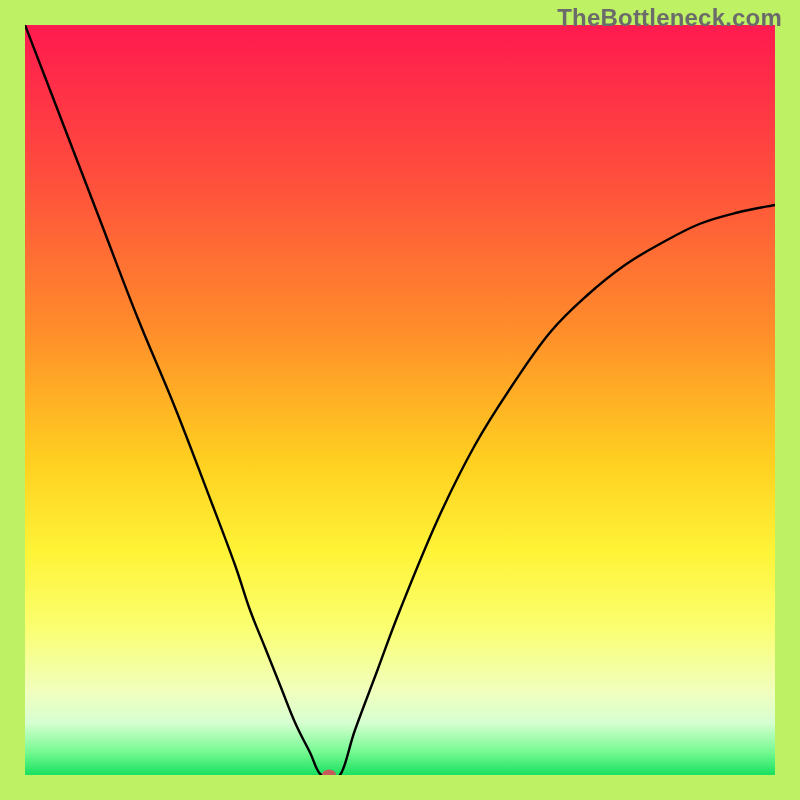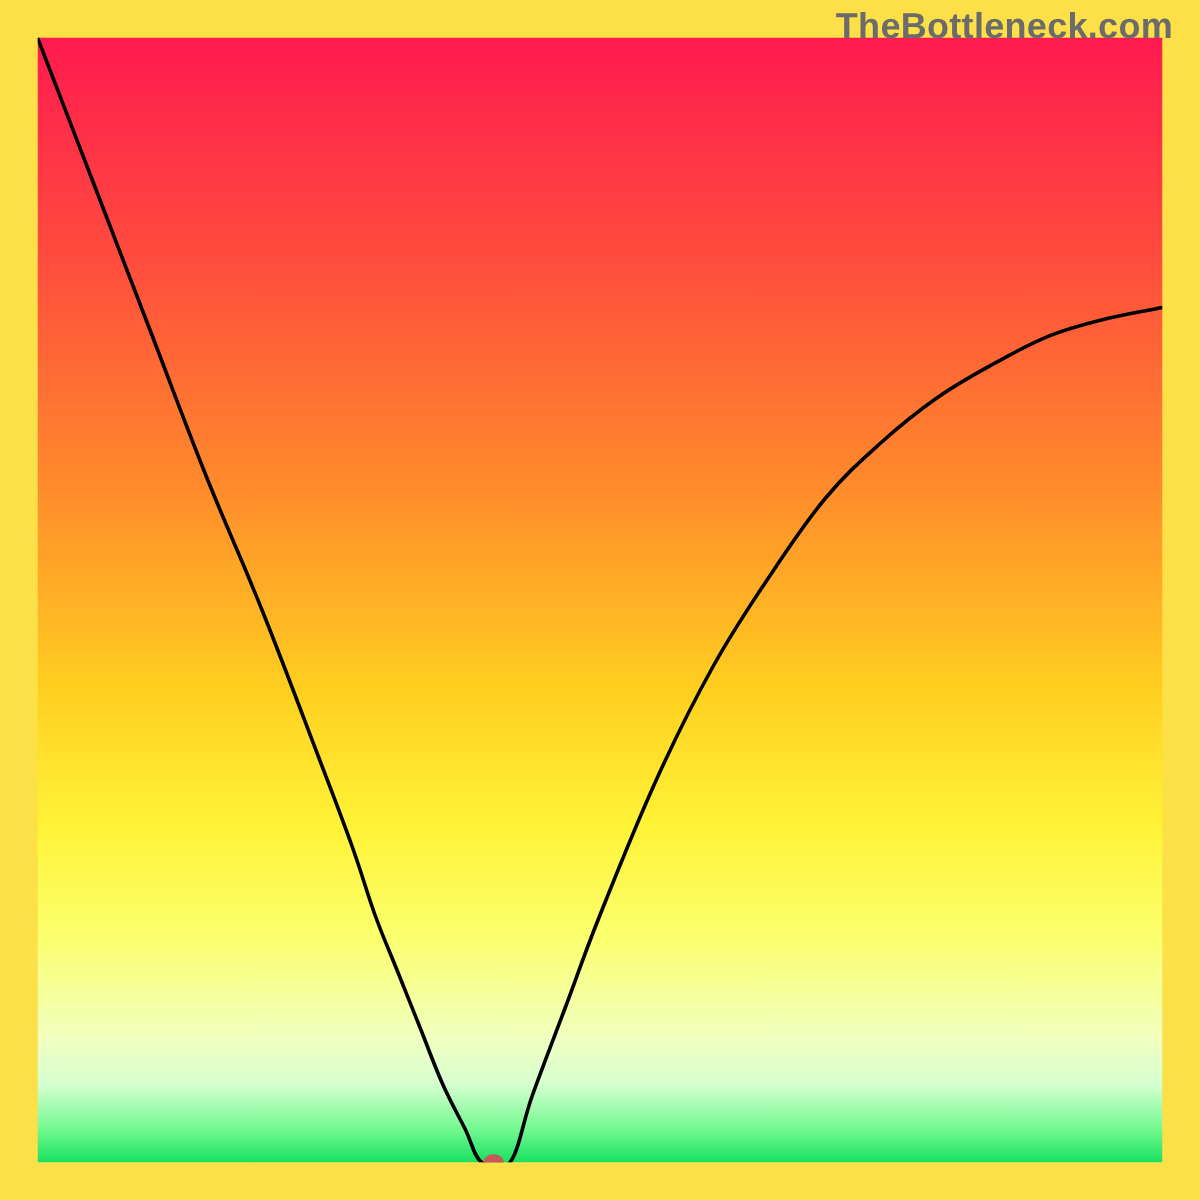--- a/index.html
+++ b/index.html
@@ -1,21 +1,21 @@
 <!DOCTYPE html>
 <html><head>
 <meta charset="utf-8">
 <style>
   * { margin: 0; padding: 0; box-sizing: border-box; }
   html, body { width: 800px; height: 800px; overflow: hidden; background: #000; }
   .frame {
     position: relative;
     width: 800px;
     height: 800px;
-    background: #fde047;
+    background: #bef264;
     text-align: right;
   }
   .watermark {
     position: absolute;
     top: 4px;
     right: 18px;
     font-family: Arial, Helvetica, sans-serif;
     font-size: 24px;
     font-weight: 600;
     color: #6b6b6b;

